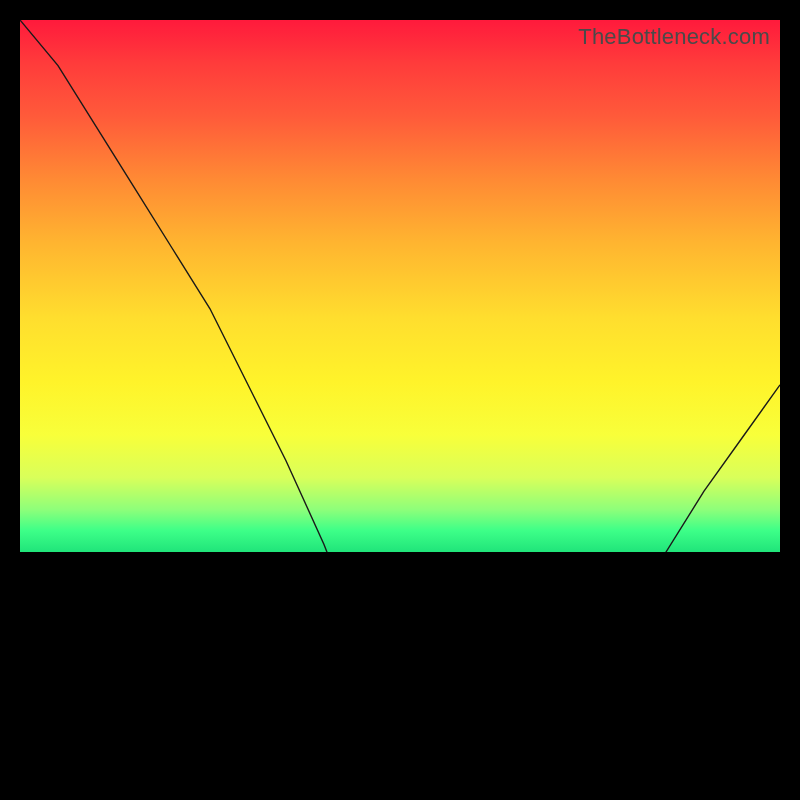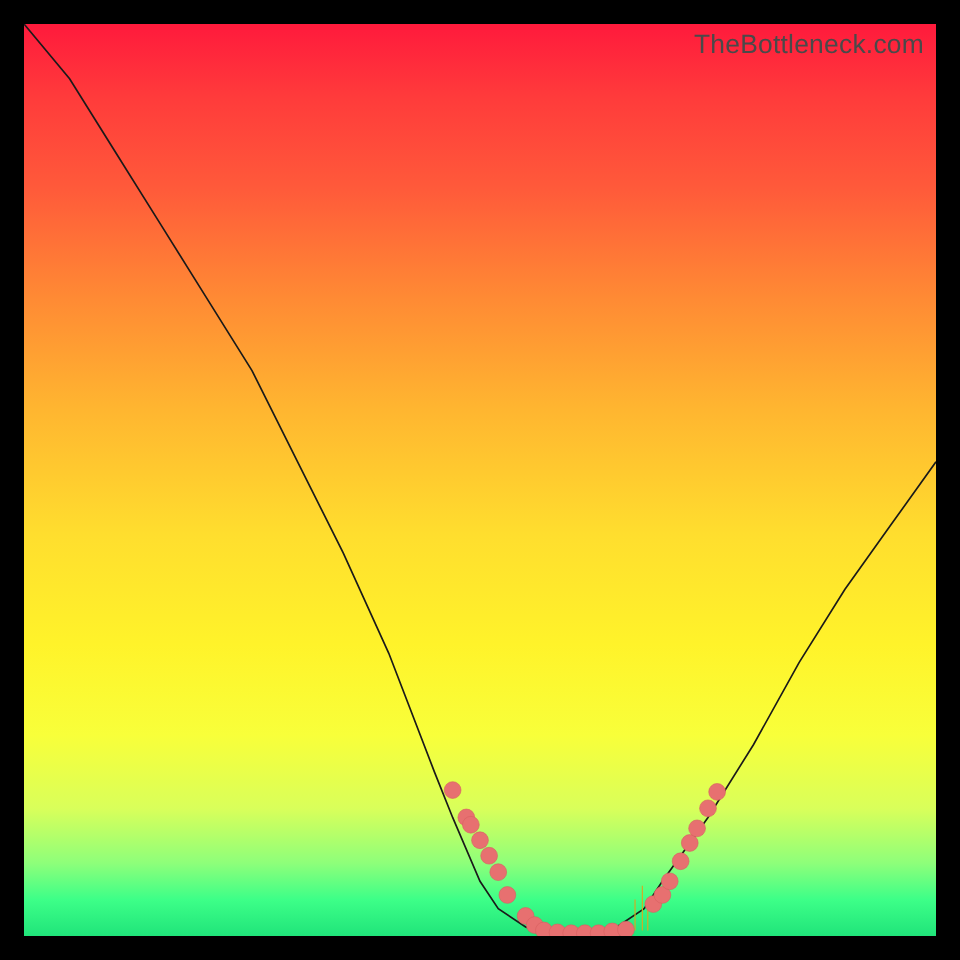--- a/index.html
+++ b/index.html
@@ -9,21 +9,21 @@
   .frame {
     position: absolute;
     left: 0; top: 0;
     width: 800px; height: 800px;
     background: #000;
   }
 
   .plot-area {
     position: absolute;
     left: 20px; top: 20px;
-    width: 760px; height: 760px;  
+    width: 760px; height: 532px;  
     background: linear-gradient(to bottom,
       #ff1a3c 0%,
       #ff3b3b 8%,
       #ff5a3a 18%,
       #ff8a34 30%,
       #ffb530 42%,
       #ffde2e 56%,
       #fff32a 68%,
       #f8ff3a 78%,
       #d9ff5a 86%,

